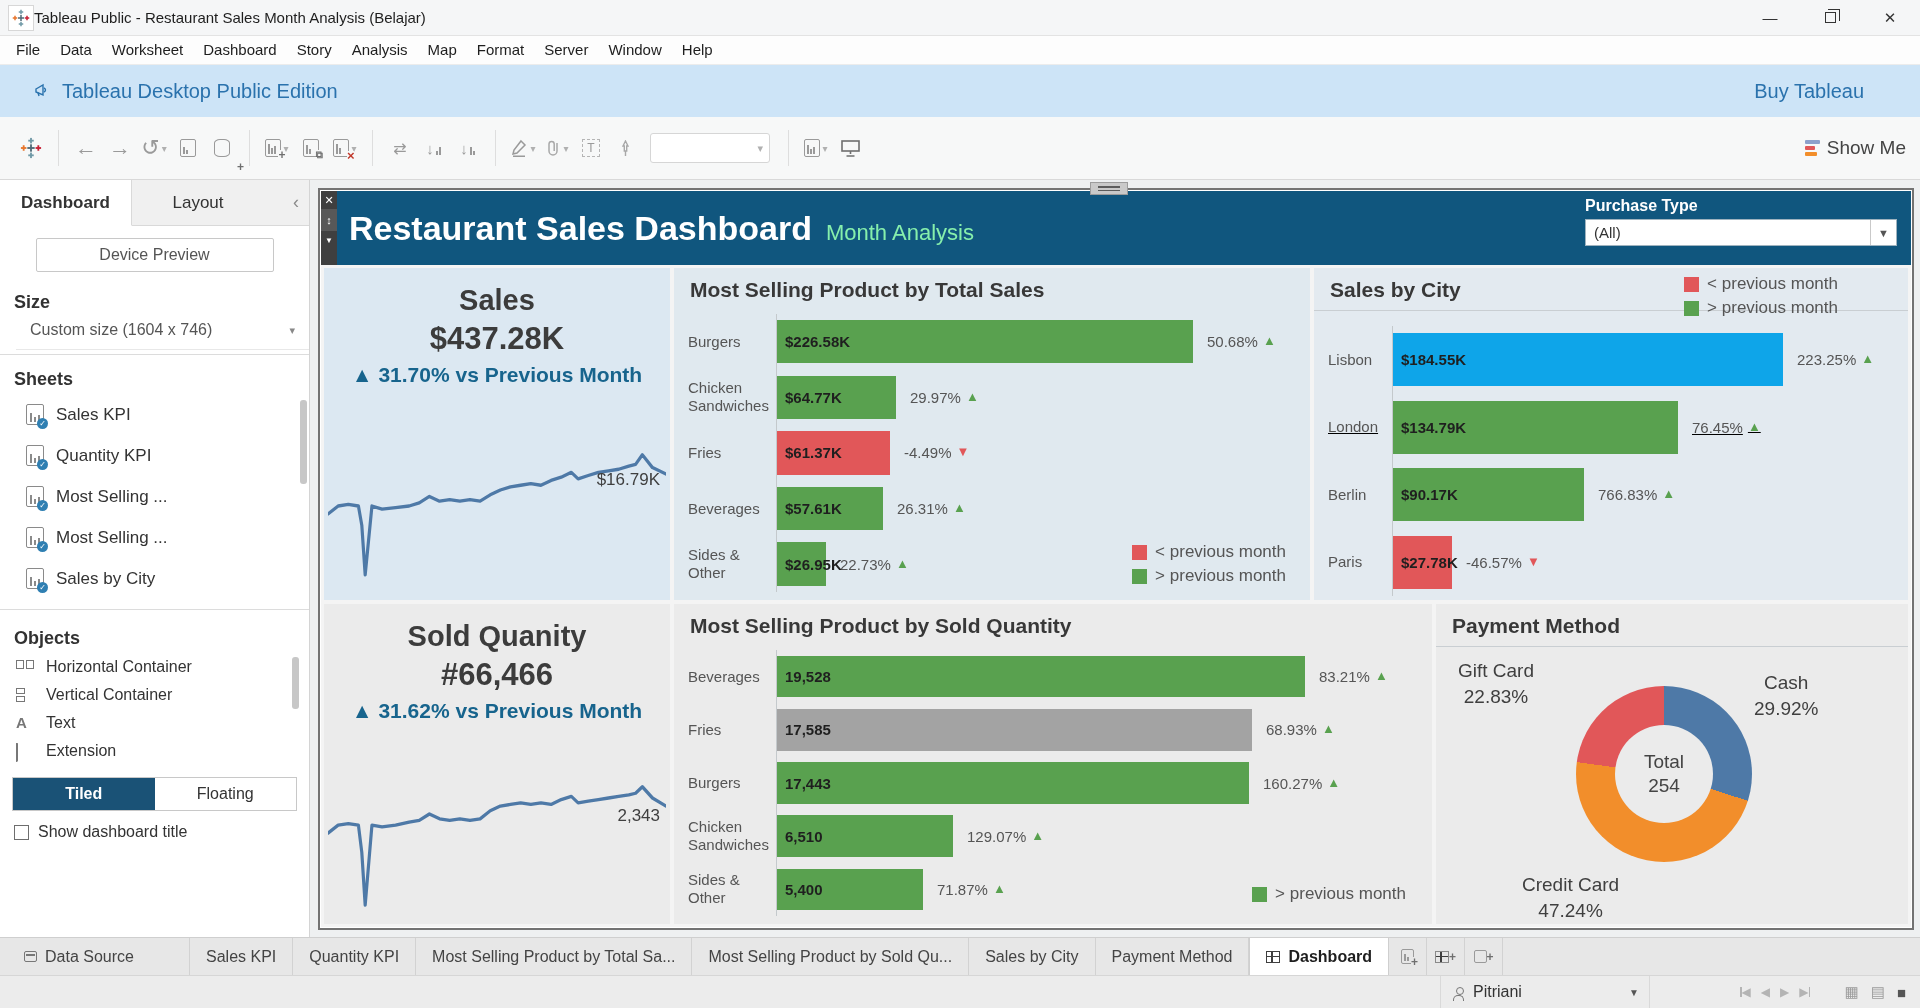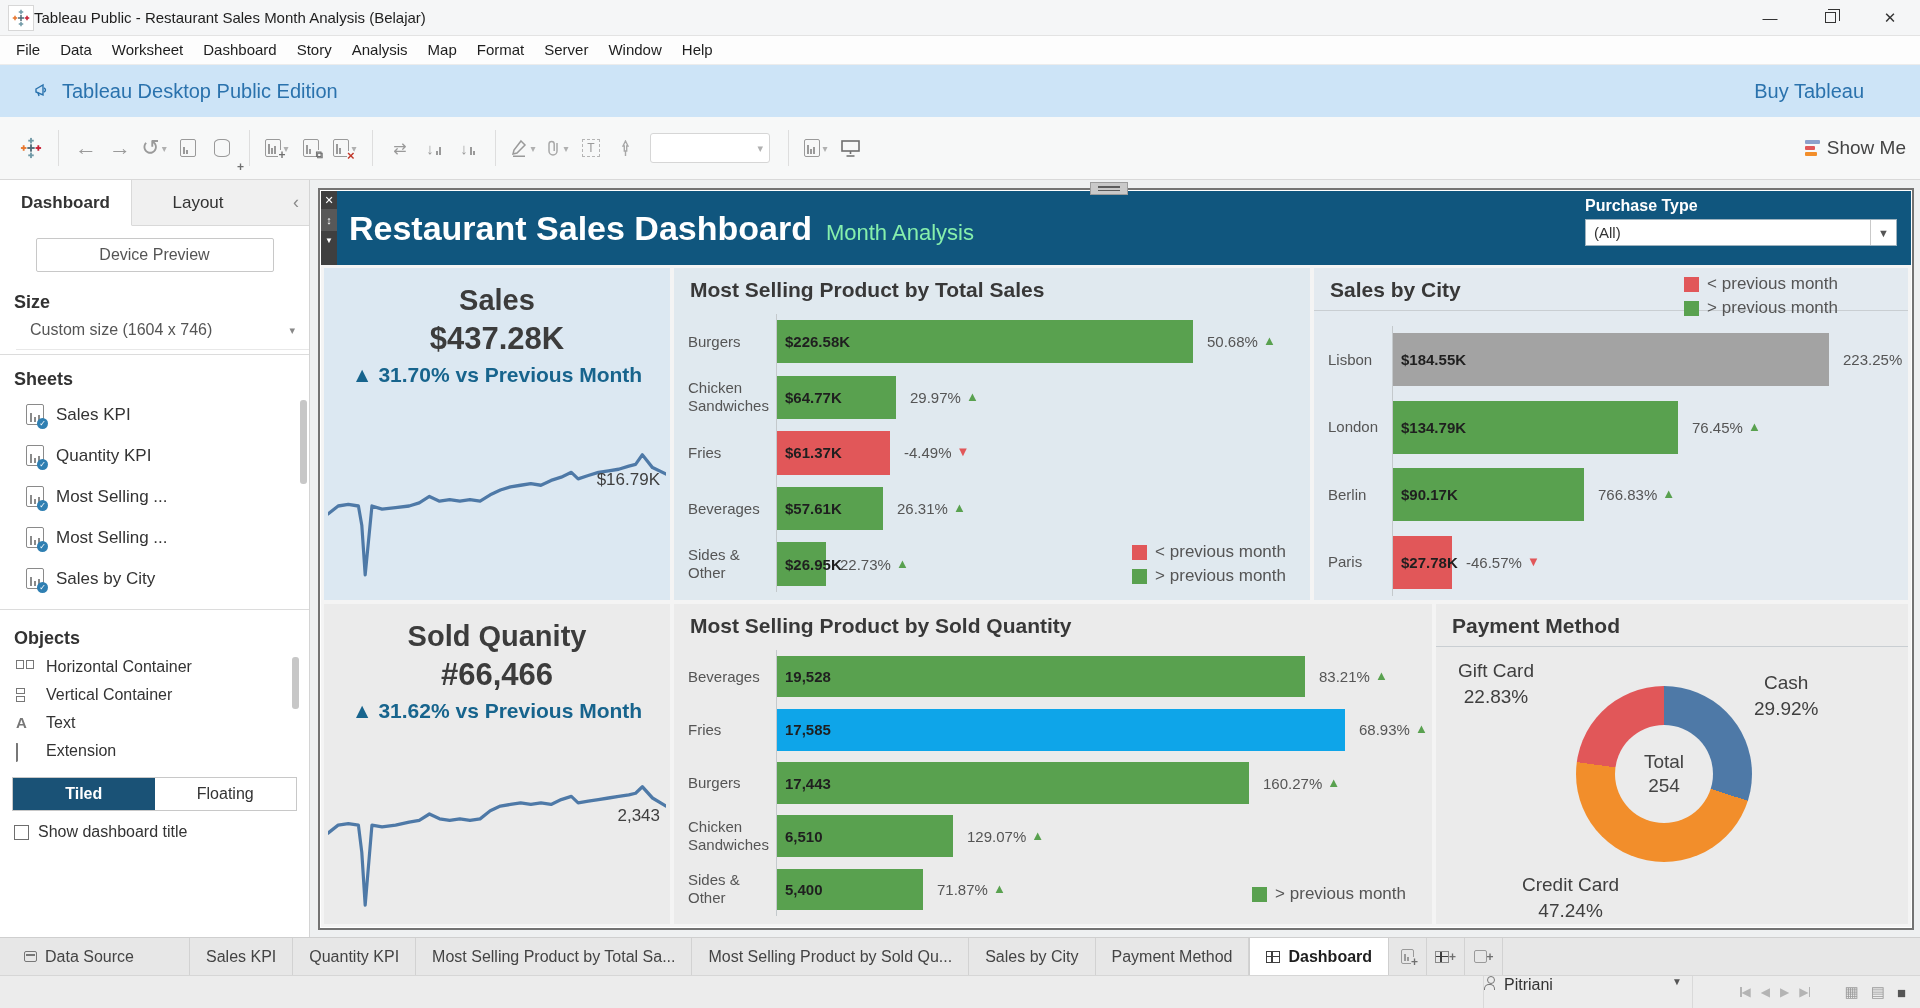--- a/index.html
+++ b/index.html
@@ -146,21 +146,21 @@
   .stab .ds-ic { width:13px; height:11px; border:1.5px solid #777; border-radius:2px; position:relative; }
   .stab .ds-ic:before { content:""; position:absolute; left:1px; right:1px; top:2px; height:1.5px; background:#777; }
   .grid-ic { width:14px; height:12px; border:1.5px solid #3f3f3f; position:relative; }
   .grid-ic:before { content:""; position:absolute; left:4px; top:0; bottom:0; width:1.5px; background:#3f3f3f; }
   .grid-ic:after { content:""; position:absolute; left:0; right:0; top:4px; height:1.5px; background:#3f3f3f; }
   .newtab-btn { width:38px; display:flex; align-items:center; justify-content:center; border-right:1px solid #d2d2d2; cursor:pointer; color:#8a8a8a; }
   .newtab-btn .ic-box { width:13px; height:15px; border-width:1.5px; }
 
   
   .statusbar { height:33px; background:#ececec; border-top:1px solid #d6d6d6; position:relative; }
-  .user-box { position:absolute; left:1440px; top:0; height:100%; width:210px; display:flex; align-items:flex-start; gap:9px; border-left:1px solid #d9d9d9; border-right:1px solid #d9d9d9; cursor:pointer;margin-left:43px; }
+  .user-box { position:absolute; left:1440px; top:0; height:100%; width:210px; display:flex; align-items:center; gap:9px; border-left:1px solid #d9d9d9; border-right:1px solid #d9d9d9; padding-left:12px; cursor:pointer; }
   .user-ic { width:11px; height:11px; position:relative; }
   .user-ic:before { content:""; position:absolute; left:2.5px; top:0; width:6px; height:6px; border:1.5px solid #777; border-radius:50%; }
   .user-ic:after { content:""; position:absolute; left:0; bottom:-3px; width:9px; height:5px; border:1.5px solid #777; border-bottom:none; border-radius:5px 5px 0 0; }
   .user-name { font-size:16px; color:#333; }
   .user-box .car { margin-left:auto; margin-right:10px; font-size:10px; color:#555; }
   .nav-group { position:absolute; right:110px; top:0; height:100%; display:flex; align-items:center; gap:10px; }
   .nav-btn { display:flex; align-items:center; color:#b4b4b4; font-size:12px; cursor:pointer; }
   .nav-btn .bar { width:1.5px; height:10px; background:#b4b4b4; display:inline-block; }
   .view-group { position:absolute; right:14px; top:0; height:100%; display:flex; align-items:center; gap:12px; font-size:15px; color:#9a9a9a; }
   .view-group .vg { cursor:pointer; }
@@ -597,30 +597,30 @@
                     </div>
                   <div class="leg-item">
                       <span class="leg-sq green"></span>
                       <span>&gt; previous month</span>
                     </div>
                 </div>
                 <div class="barchart" style="inset: 58px 8px 4px 14px; display: flex; flex-direction: column;">
                     <div class="bar-row" style="flex: 1 1 0%;">
                       <div class="bar-lab" style="width: 64px;">Lisbon</div>
                       <div class="bar-area">
-                        <div class="bar" style="width: 436px; height: 78%; background: #a3a3a3;">
+                        <div class="bar" style="width: 390px; height: 78%; background: #0ea5e9;">
                           <span class="bv">$184.55K</span>
                         </div>
                         <div class="bar-pct">
                           <span>223.25%</span>
                           <span class="tri-up">▲</span>
                         </div>
                       </div>
                     </div>
-                    <div class="bar-row" style="flex: 1 1 0%;">
+                    <div class="bar-row" style="flex: 1 1 0%; text-decoration: underline;">
                       <div class="bar-lab" style="width: 64px;">London</div>
                       <div class="bar-area">
                         <div class="bar" style="width: 285px; height: 78%; background: rgb(89, 161, 79);">
                           <span class="bv">$134.79K</span>
                         </div>
                         <div class="bar-pct">
                           <span>76.45%</span>
                           <span class="tri-up">▲</span>
                         </div>
                       </div>
@@ -679,21 +679,21 @@
                         </div>
                         <div class="bar-pct">
                           <span>83.21%</span>
                           <span class="tri-up">▲</span>
                         </div>
                       </div>
                     </div>
                     <div class="bar-row" style="flex: 1 1 0%;">
                       <div class="bar-lab" style="width: 88px;">Fries</div>
                       <div class="bar-area">
-                        <div class="bar" style="width: 568px; height: 78%; background: #0ea5e9;">
+                        <div class="bar" style="width: 475px; height: 78%; background: #a3a3a3;">
                           <span class="bv">17,585</span>
                         </div>
                         <div class="bar-pct">
                           <span>68.93%</span>
                           <span class="tri-up">▲</span>
                         </div>
                       </div>
                     </div>
                     <div class="bar-row" style="flex: 1 1 0%;">
                       <div class="bar-lab" style="width: 88px;">Burgers</div>

